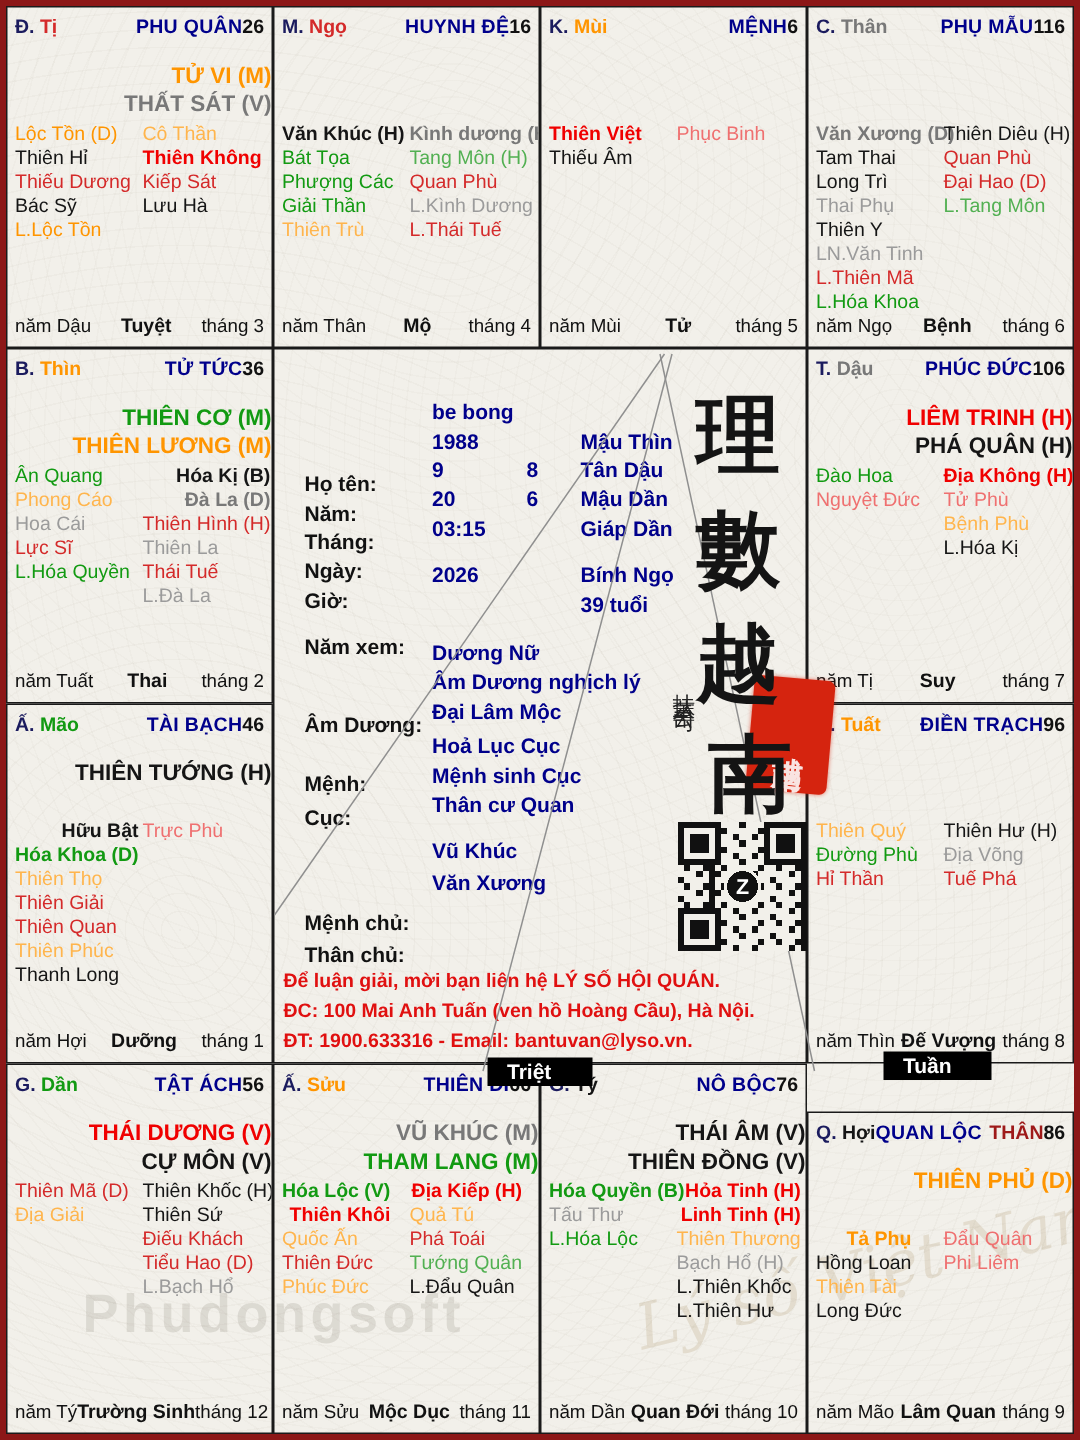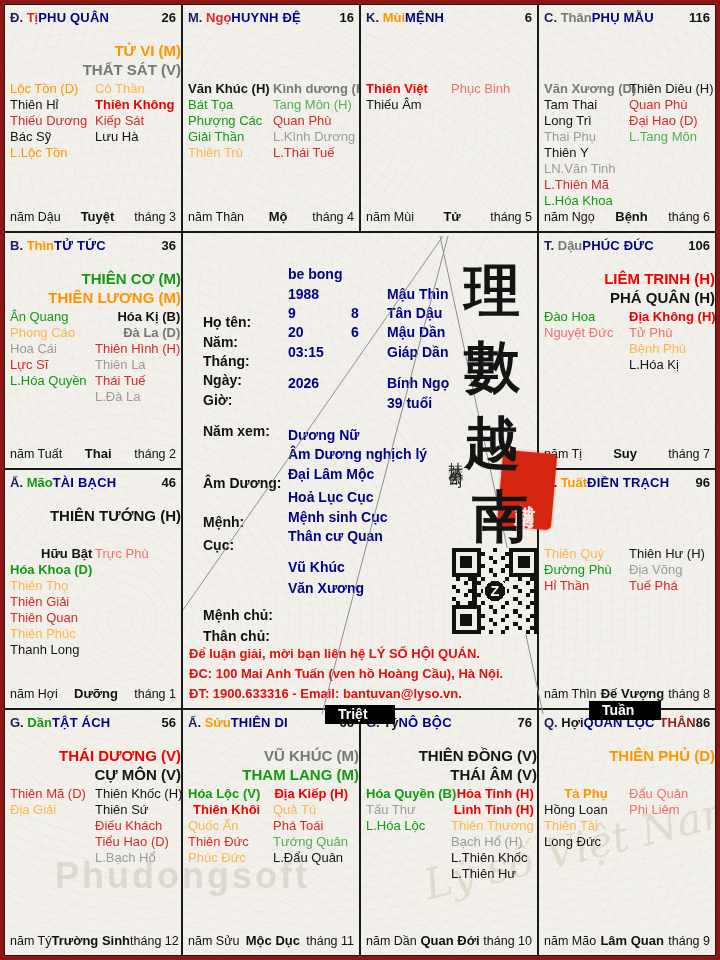--- a/index.html
+++ b/index.html
@@ -11,21 +11,21 @@
       repeating-radial-gradient(circle at 300px 120px, rgba(150,140,120,.04) 0 1px, transparent 1px 11px);
     font-family:"Liberation Sans","DejaVu Sans",sans-serif;}
   .frame{position:absolute;inset:0;border:4px solid #8c1717;pointer-events:none;z-index:40;}
   .grid{position:absolute;inset:4px;display:grid;grid-template-columns:repeat(4,1fr);
     grid-template-rows:228px 237px 240px 1fr;z-index:2;}
   .palace{border:1px solid #1a1a1a;position:relative;overflow:hidden;}
   .center{grid-column:2/4;grid-row:2/4;border:1px solid #1a1a1a;position:relative;}
   
   .p-hd{display:flex;align-items:baseline;padding:5px 5px 0 5px;font-weight:bold;font-size:13px;white-space:nowrap;}
   .hd-left{flex:0 0 auto;}
-  .hd-mid{flex:1 1 auto;text-align:left;}
+  .hd-mid{flex:1 1 auto;text-align:right;}
   .stem{color:#1b1b5e;}
   .pname{color:#00008b;letter-spacing:.2px;}
   .pname2{color:#9e1a1a;margin-left:5px;}
   .pnum{flex:0 0 auto;color:#111;}
   .p-mains{position:absolute;top:36px;left:0;right:0;text-align:right;font-weight:bold;
     font-size:15px;line-height:19px;white-space:nowrap;}
   .col{position:absolute;top:76px;font-size:13px;line-height:16px;white-space:nowrap;}
   .col.l{left:5px;}
   .col.r{left:50%;margin-left:2px;}
   .p-ft{position:absolute;left:5px;right:5px;bottom:7px;display:flex;justify-content:space-between;
@@ -405,43 +405,43 @@
           <span class="fm">tháng 11</span>
         </div>
       </div>
       <div class="palace" style="grid-area: 4 / 3;">
         <div class="p-hd">
           <span class="hd-left"><span class="stem">G.</span>&nbsp;<span class="branch c-blk">Tý</span></span>
           <span class="hd-mid"><span class="pname">NÔ BỘC</span></span>
           <span class="pnum">76</span>
         </div>
         <div class="p-mains">
+          <div class="c-blk">THÁI ÂM (V)</div>
           <div class="c-blk">THIÊN ĐỒNG (V)</div>
-          <div class="c-blk">THÁI ÂM (V)</div>
         </div>
         <div class="col l">
           <div class="c-grn b">Hóa Quyền (B)</div>
           <div class="c-lgray">Tấu Thư</div>
           <div class="c-grn">L.Hóa Lộc</div>
         </div>
         <div class="col r">
           <div class="c-bred b">Hỏa Tinh (H)</div>
           <div class="c-bred b">Linh Tinh (H)</div>
           <div class="c-porg">Thiên Thương</div>
           <div class="c-lgray">Bạch Hổ (H)</div>
           <div class="c-blk">L.Thiên Khốc</div>
           <div class="c-blk">L.Thiên Hư</div>
         </div>
         <div class="p-ft">
           <span class="fy">năm Dần</span>
           <span class="fs">Quan Đới</span>
           <span class="fm">tháng 10</span>
         </div>
       </div>
-      <div class="palace" style="grid-area: 4 / 4;">
+      <div class="palace" style="grid-area: 4 / 4; margin-top: 32px;">
         <div class="p-hd">
           <span class="hd-left"><span class="stem">Q.</span>&nbsp;<span class="branch c-blk">Hợi</span></span>
           <span class="hd-mid"><span class="pname">QUAN LỘC</span><span class="pname2">THÂN</span></span>
           <span class="pnum">86</span>
         </div>
         <div class="p-mains">
           <div class="c-org">THIÊN PHỦ (D)</div>
         </div>
         <div class="col l">
           <div class="c-org b">Tả Phụ</div>

